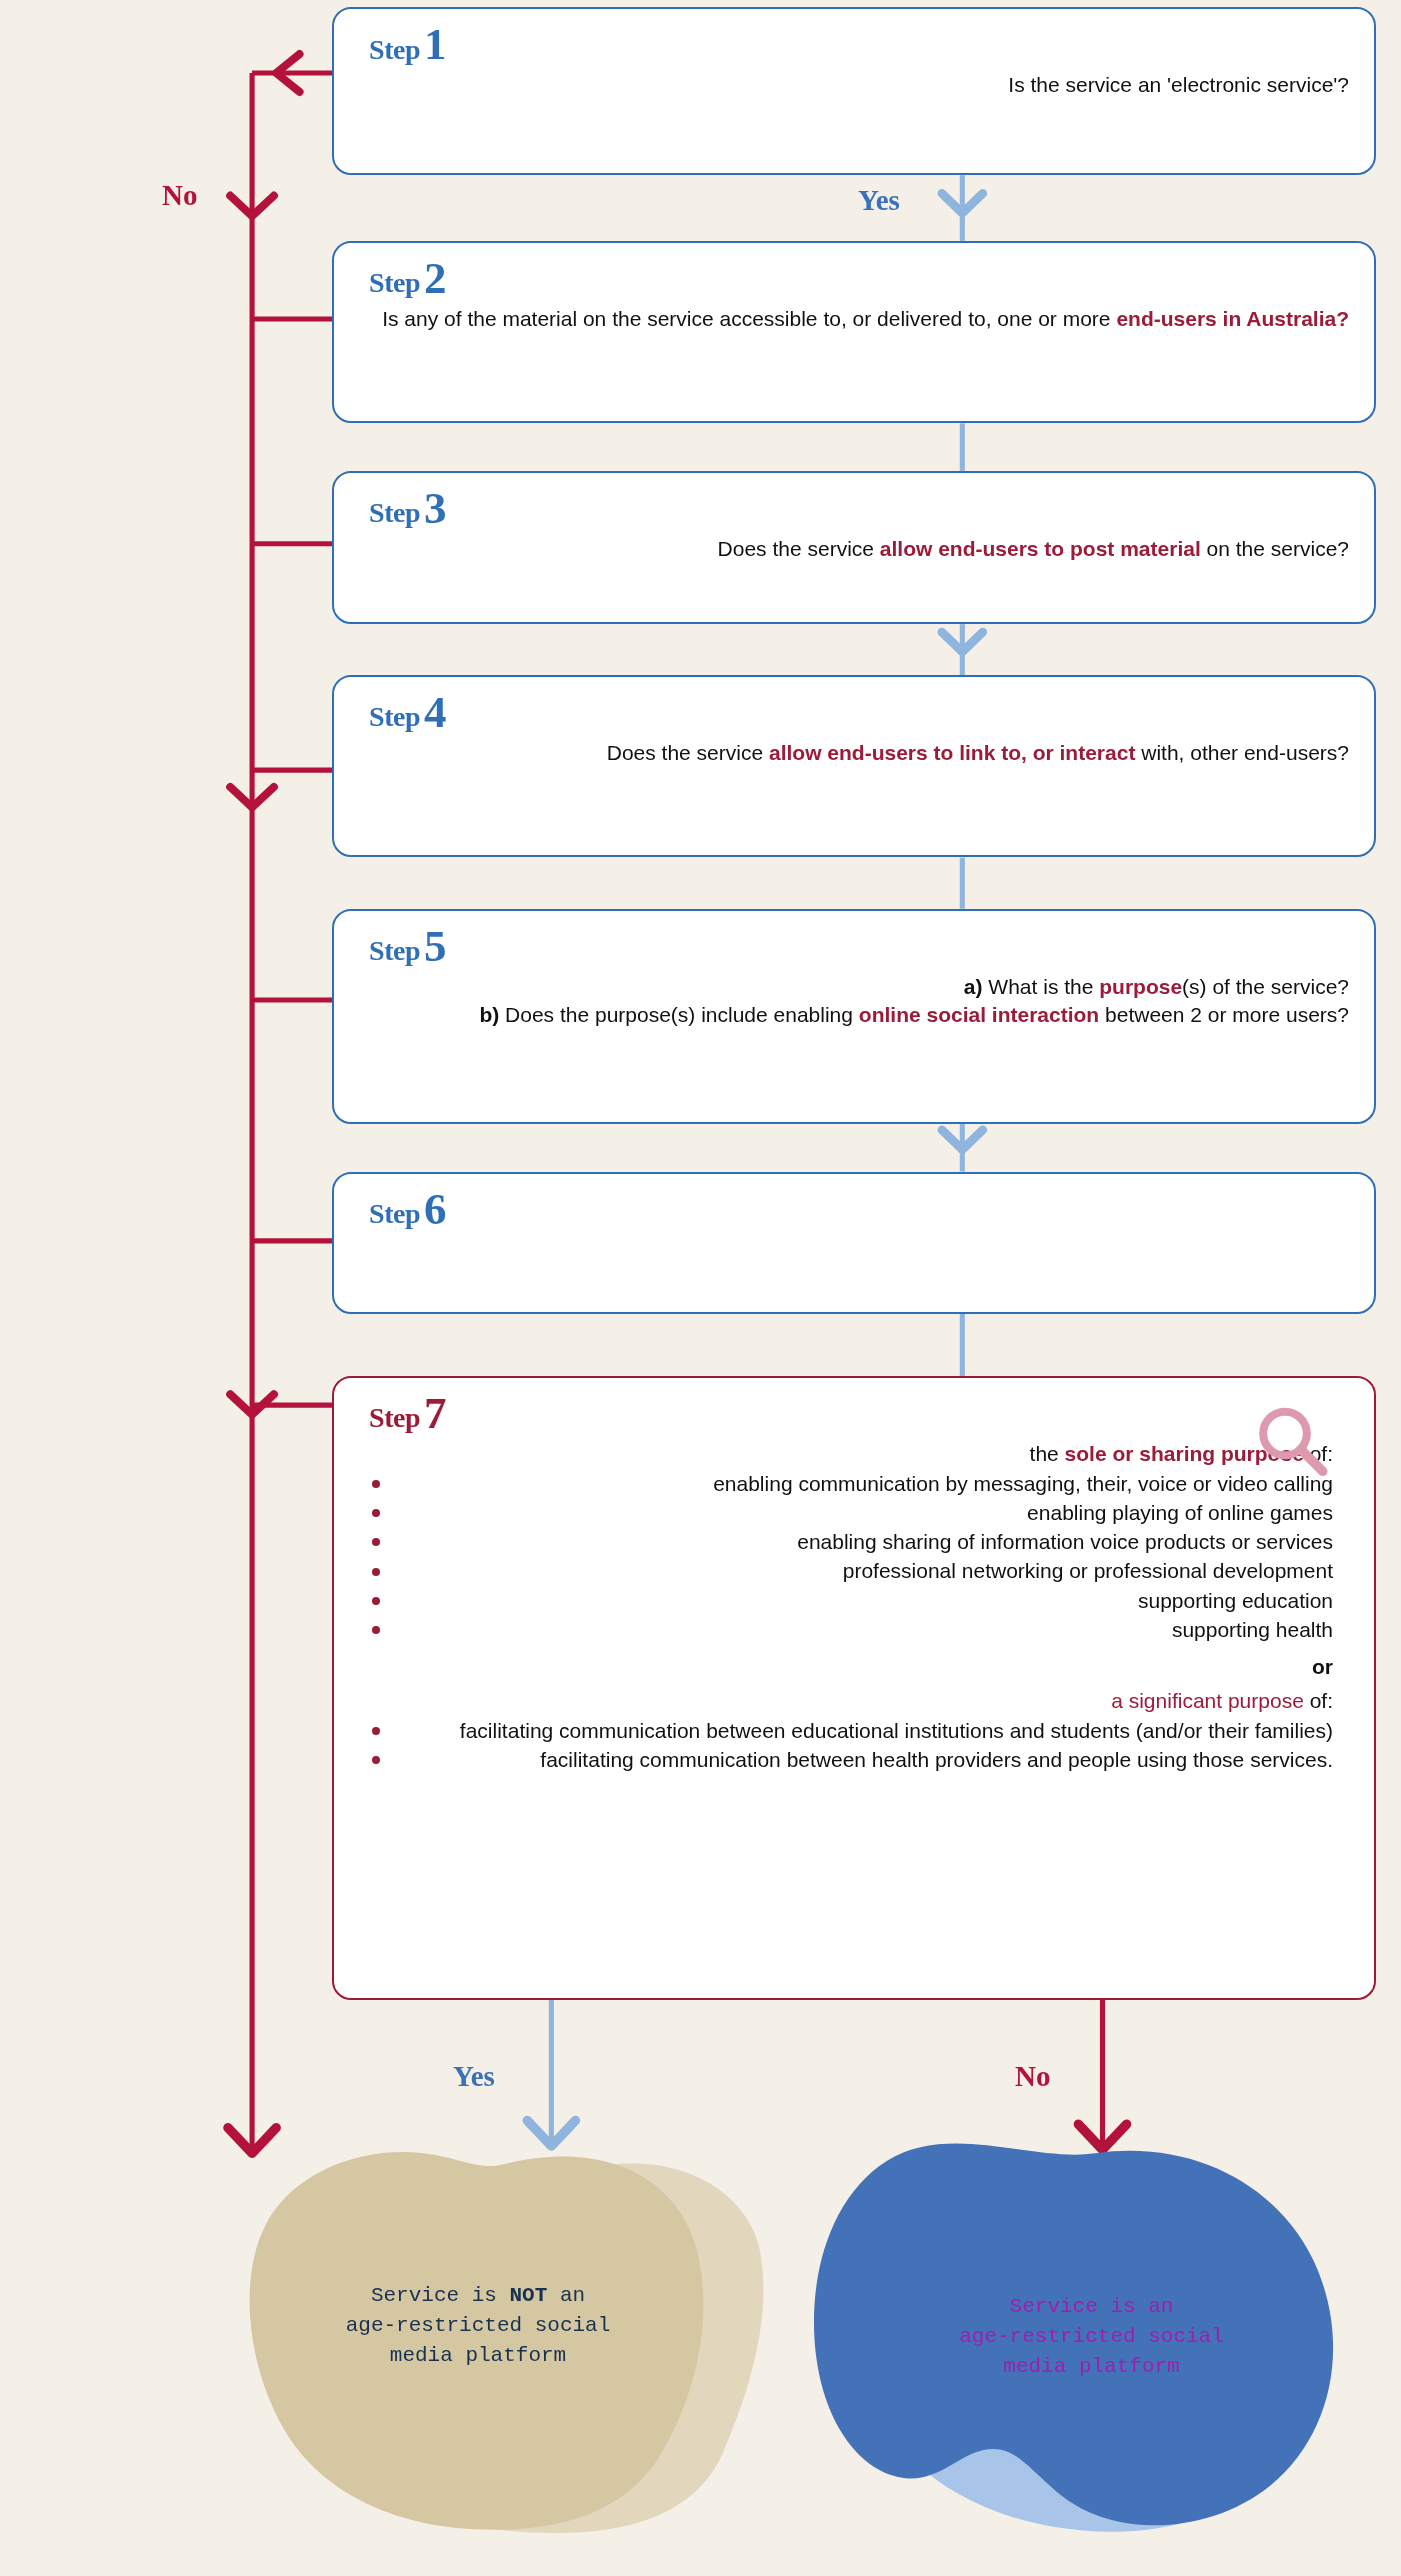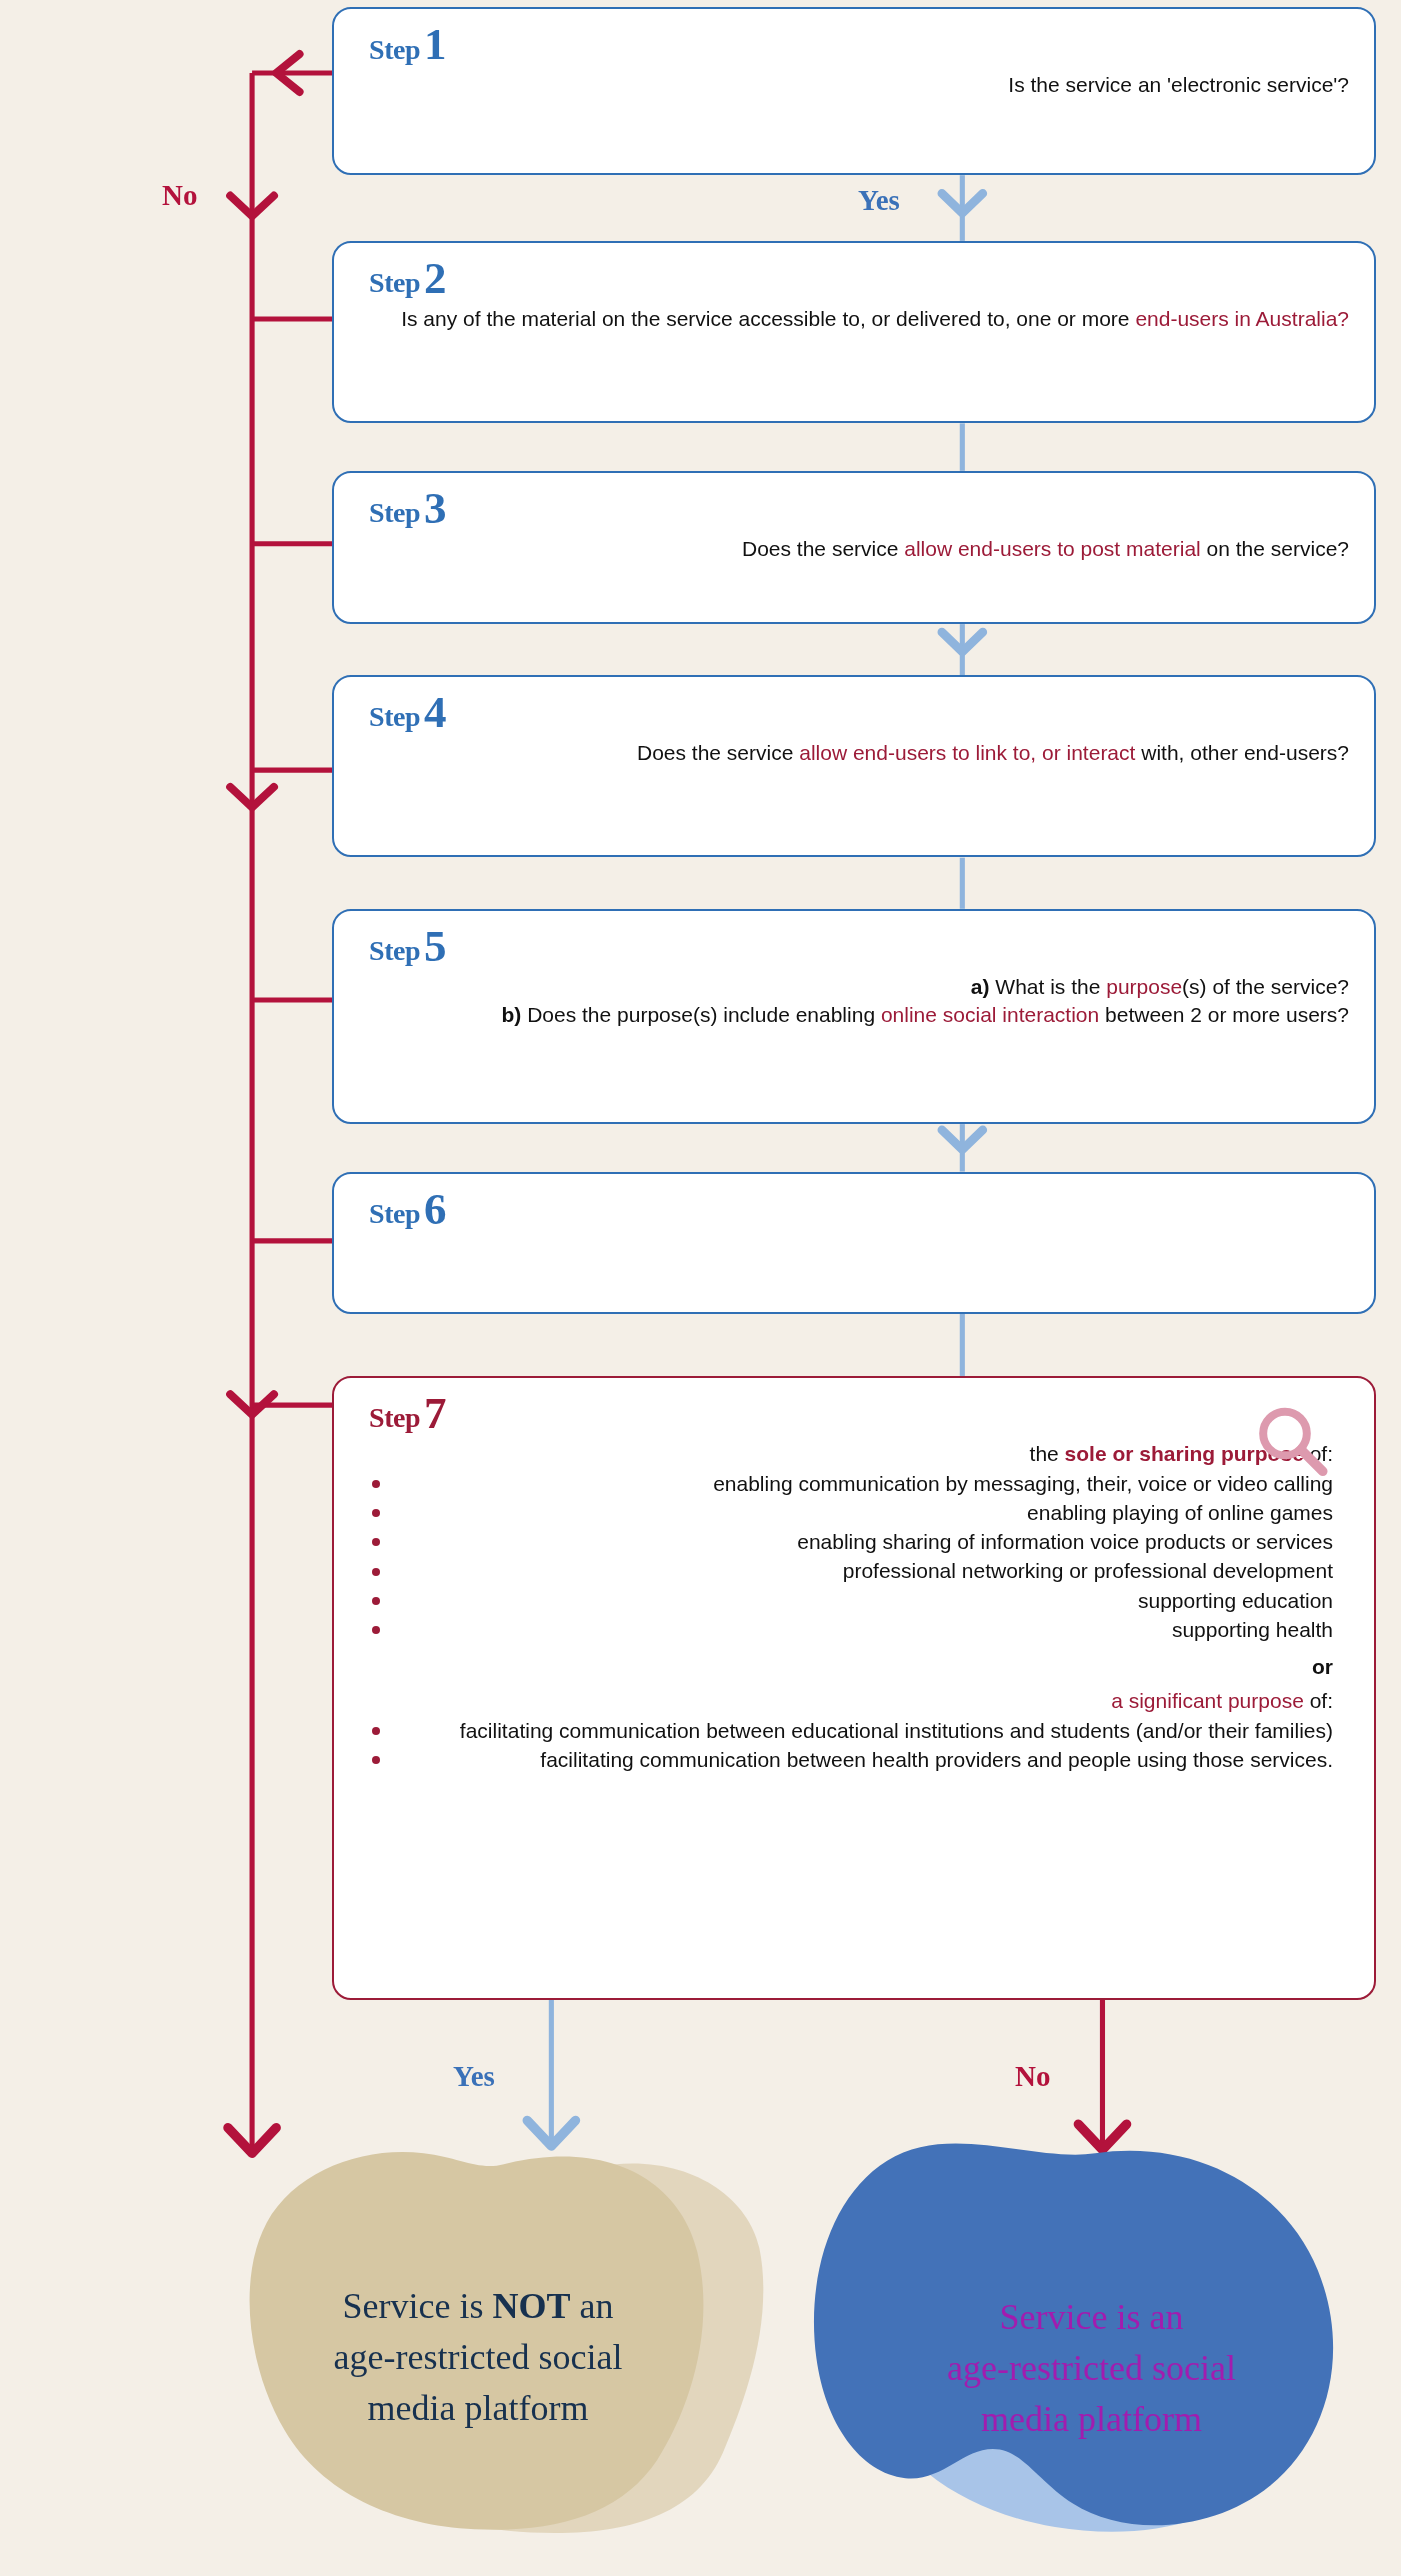--- a/index.html
+++ b/index.html
@@ -38,21 +38,21 @@
   .step-head .word{font-size:28px;letter-spacing:-0.4px;}
   .step-head .num{font-size:45px;margin-left:3.6px;line-height:0.85;}
   .step7 .step-head{color:#9c1b38;}
 
   .q{
     font-family:"Liberation Sans", sans-serif;
     font-size:21px;
     color:#111111;
     line-height:1.34;
   }
-  .hl{color:#9c1b38;font-weight:normal;}
+  .hl{color:#9c1b38;font-weight:bold;}
   .bk{font-weight:bold;color:#111;}
 
   
   .s7-title{font-size:21px;font-weight:bold;color:#111;line-height:1.3;margin-bottom:1.5px;}
   .s7-sub{font-size:21px;color:#111;line-height:1.3;margin-bottom:2.9px;}
   .s7-sub .hl{font-weight:bold;}
   .s7-sub.thin .hl{font-weight:normal;}
   ul.s7-list{list-style:none;margin:0 0 1.5px 0;padding:0;}
   ul.s7-list li{
     font-size:21px;color:#111;line-height:1.32;
@@ -71,22 +71,22 @@
     font-family:"Liberation Serif", serif;
     font-weight:bold;
     font-size:29px;
     line-height:1;
   }
   .lbl.no{color:#b3123c;}
   .lbl.yes{color:#3a71b8;}
   .outcome-text{
     position:absolute;
     text-align:center;
-    font-family:Liberation Serif, serif;
-    font-size:36px;
+    font-family:Liberation Mono, monospace;
+    font-size:21px;
     line-height:1.42;
   }
   .outcome-text.left{color:#17314f;}
   .outcome-text.right{color:#a21caf;}
   .outcome-text b{font-weight:bold;}
 </style>
 </head>
 <body>
 
 <svg id="flow" viewBox="0 0 1920 3529" xmlns="http://www.w3.org/2000/svg">

